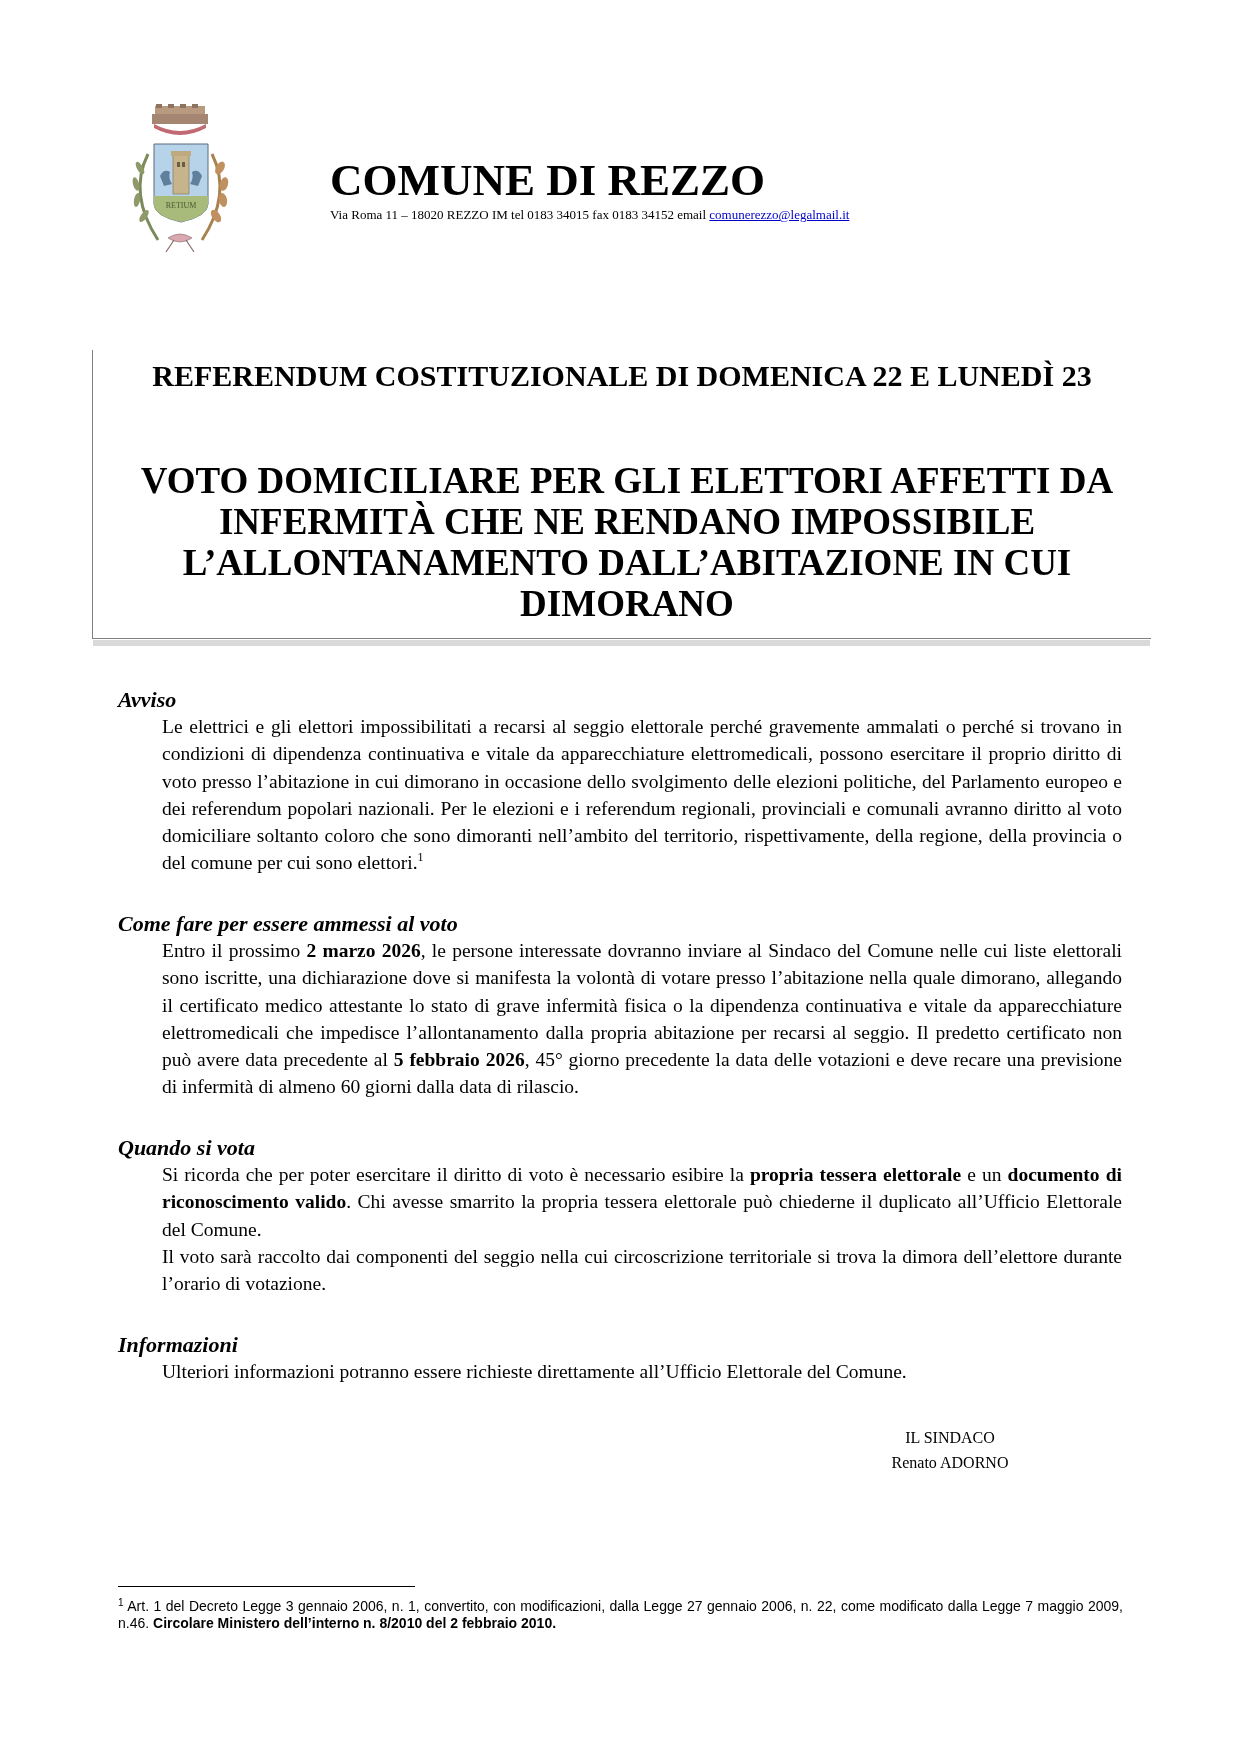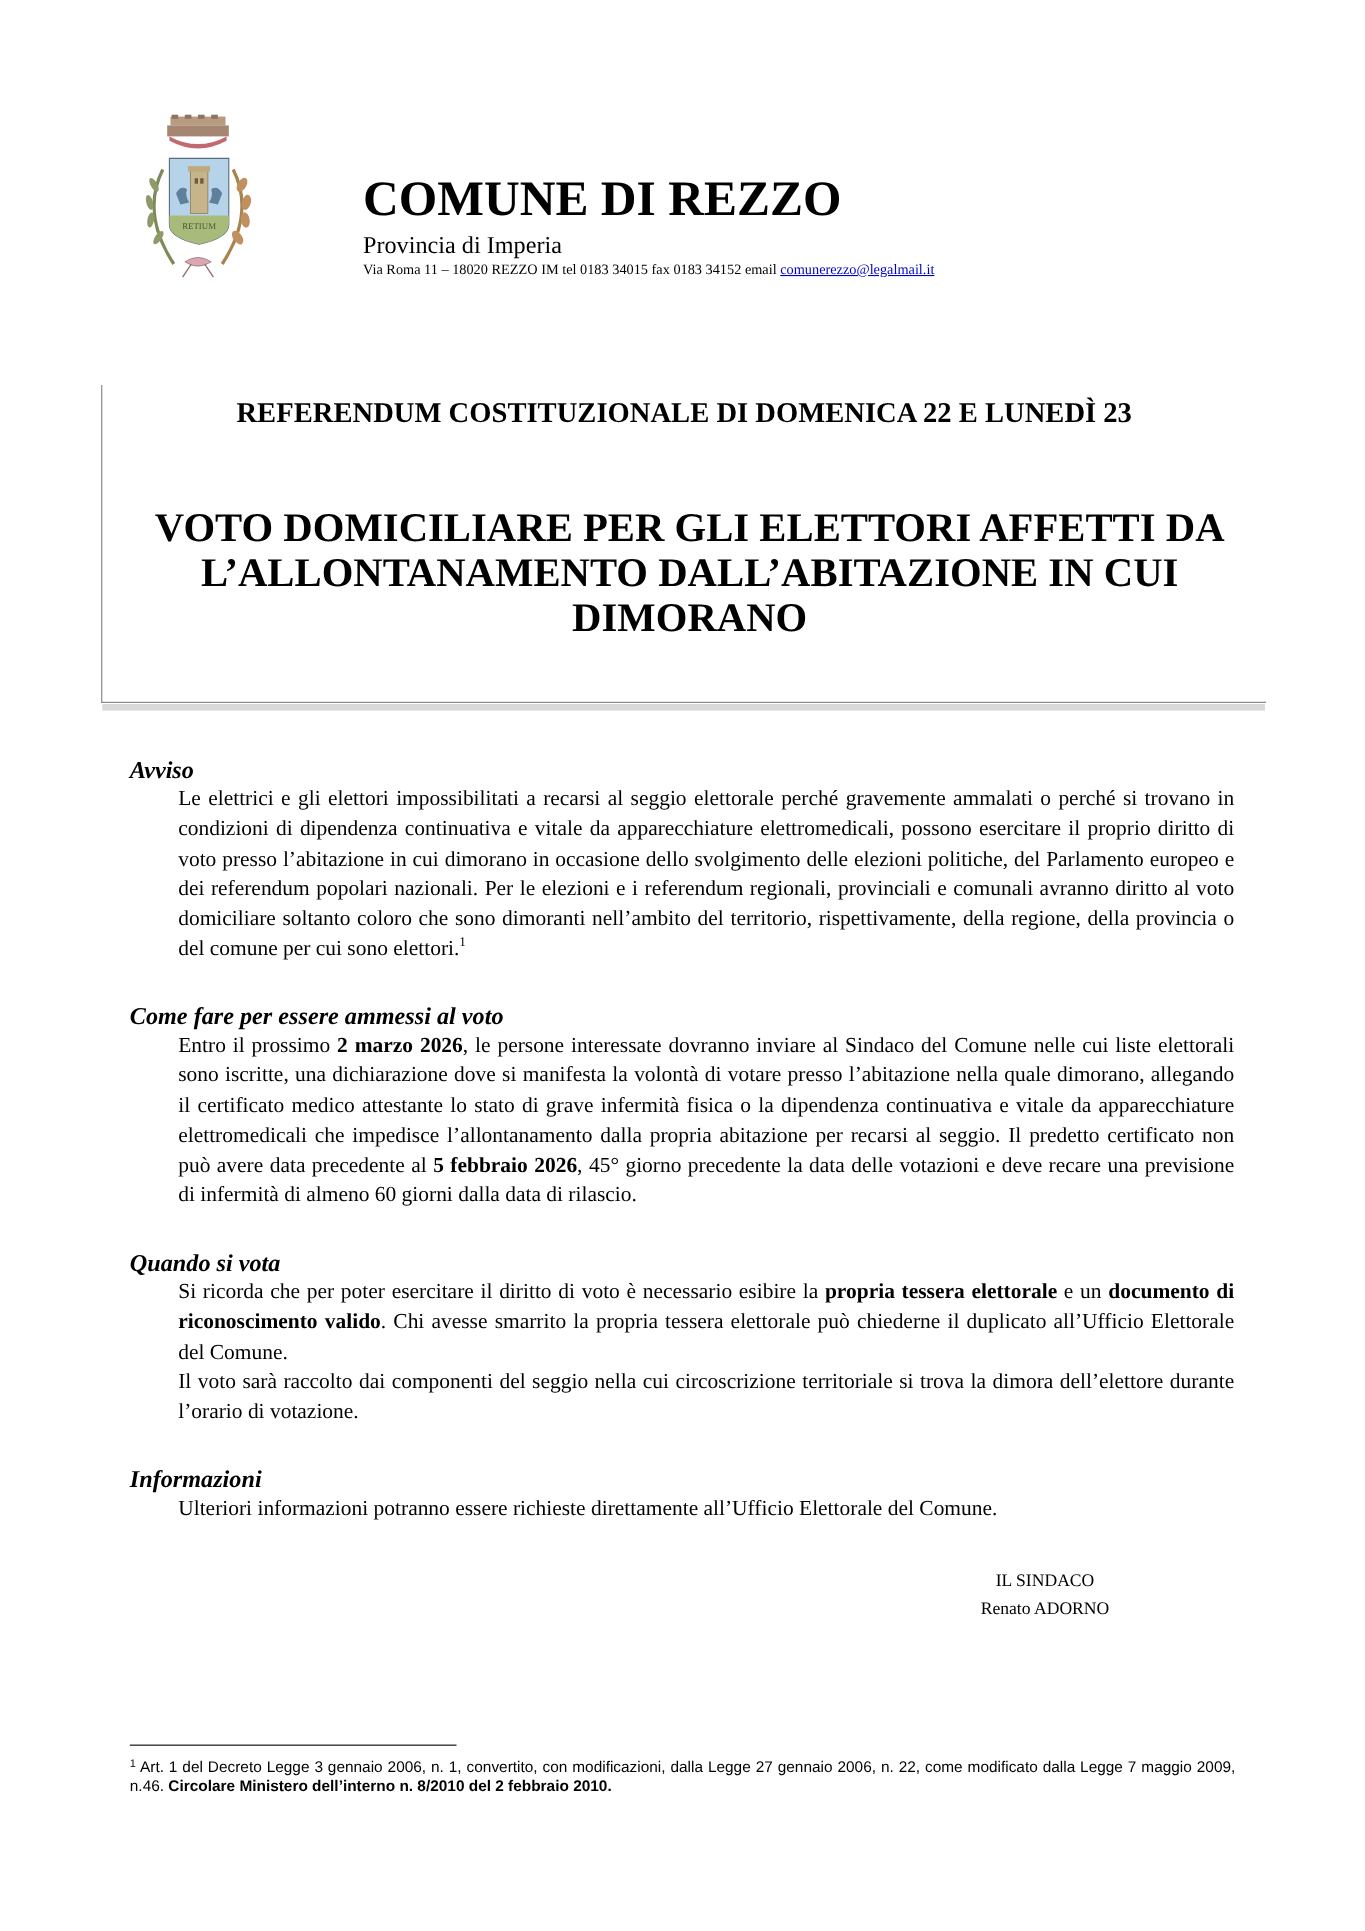--- a/index.html
+++ b/index.html
@@ -12,21 +12,21 @@
   .masthead .title { font-size: 45px; font-weight: bold; line-height: 50px; letter-spacing: 0px; }
   .masthead .province { font-size: 22px; line-height: 24px; margin-top: 6px; }
   .masthead .contact { font-size: 13px; line-height: 16px; margin-top: 2px; white-space: nowrap; }
   .masthead .contact a { color: #1a0dab; text-decoration: underline; color: #0000cc; }
 
   
   .frame { position: absolute; left: 92px; top: 350px; width: 1058px; height: 288px;
            border-left: 1.5px solid #808080; border-bottom: 1.5px solid #808080; }
   .frame-shadow { position: absolute; left: 93px; top: 640px; width: 1057px; height: 6px; background: #d9d9d9; }
   .frame .sub { position: absolute; left: 0; right: 0; top: 8px; text-align: center;
-                font-size: 26px; font-weight: bold; line-height: 36px; }
+                font-size: 30px; font-weight: bold; line-height: 36px; }
   .frame .main { position: absolute; left: 10px; right: 0; top: 110px; text-align: center;
                  font-size: 37px; font-weight: bold; line-height: 41px; }
 
   
   .section-head { position: absolute; left: 118px; font-size: 22px; font-style: italic; font-weight: bold; line-height: 26px; }
   .para { position: absolute; left: 162px; width: 960px; font-size: 19.5px; line-height: 27.3px; text-align: justify; }
   .para b { font-weight: bold; }
   sup { font-size: 12px; line-height: 0; vertical-align: 8px; }
 
   .signature { position: absolute; left: 800px; top: 1425px; width: 300px; text-align: center;
@@ -79,30 +79,30 @@
       <ellipse cx="98" cy="112" rx="4" ry="7" transform="rotate(-35 98 112)"></ellipse>
     </g>
 
     <path d="M50 134 Q62 126 74 134 Q62 142 50 134 Z" fill="#d9a8b0" stroke="#8a6a6a" stroke-width="0.6"></path>
     <path d="M56 136 L48 148 M68 136 L76 148" stroke="#8a6a6a" stroke-width="1.2"></path>
   </svg>
 </div>
 
 <div class="masthead">
   <div class="title">COMUNE DI REZZO</div>
-  <div class="province">Provincia di Imperia</div>
   <div class="contact"><span>Via Roma 11 – 18020 REZZO IM tel 0183 34015 fax 0183 34152 email </span><a>comunerezzo@legalmail.it</a></div>
 </div>
 
 <div class="frame">
   <div class="sub">
     <div>REFERENDUM COSTITUZIONALE DI DOMENICA 22 E LUNEDÌ 23</div>
   </div>
   <div class="main">
     <div>VOTO DOMICILIARE PER GLI ELETTORI AFFETTI DA</div>
+    <div>INFERMITÀ CHE NE RENDANO IMPOSSIBILE</div>
     <div>L’ALLONTANAMENTO DALL’ABITAZIONE IN CUI</div>
     <div>DIMORANO</div>
   </div>
 </div>
 <div class="frame-shadow"></div>
 
 <div class="section-head" style="top:687px;">Avviso</div>
 <div class="para" style="top:713px;"><span>Le elettrici e gli elettori impossibilitati a recarsi al seggio elettorale perché gravemente ammalati o perché si trovano in condizioni di dipendenza continuativa e vitale da apparecchiature elettromedicali, possono esercitare il proprio diritto di voto presso l’abitazione in cui dimorano in occasione dello svolgimento delle elezioni politiche, del Parlamento europeo e dei referendum popolari nazionali. Per le elezioni e i referendum regionali, provinciali e comunali avranno diritto al voto domiciliare soltanto coloro che sono dimoranti nell’ambito del territorio, rispettivamente, della regione, della provincia o del comune per cui sono elettori.</span><sup>1</sup></div>
 
 <div class="section-head" style="top:911px;">Come fare per essere ammessi al voto</div>

